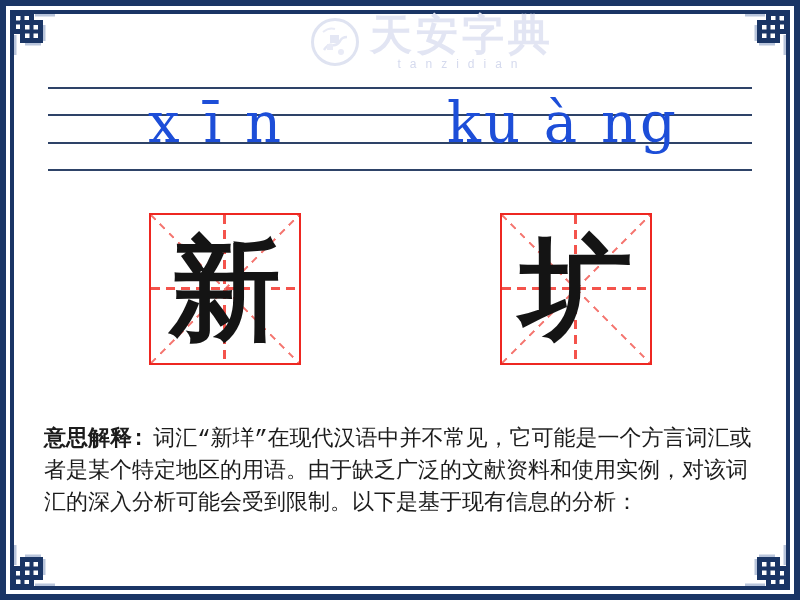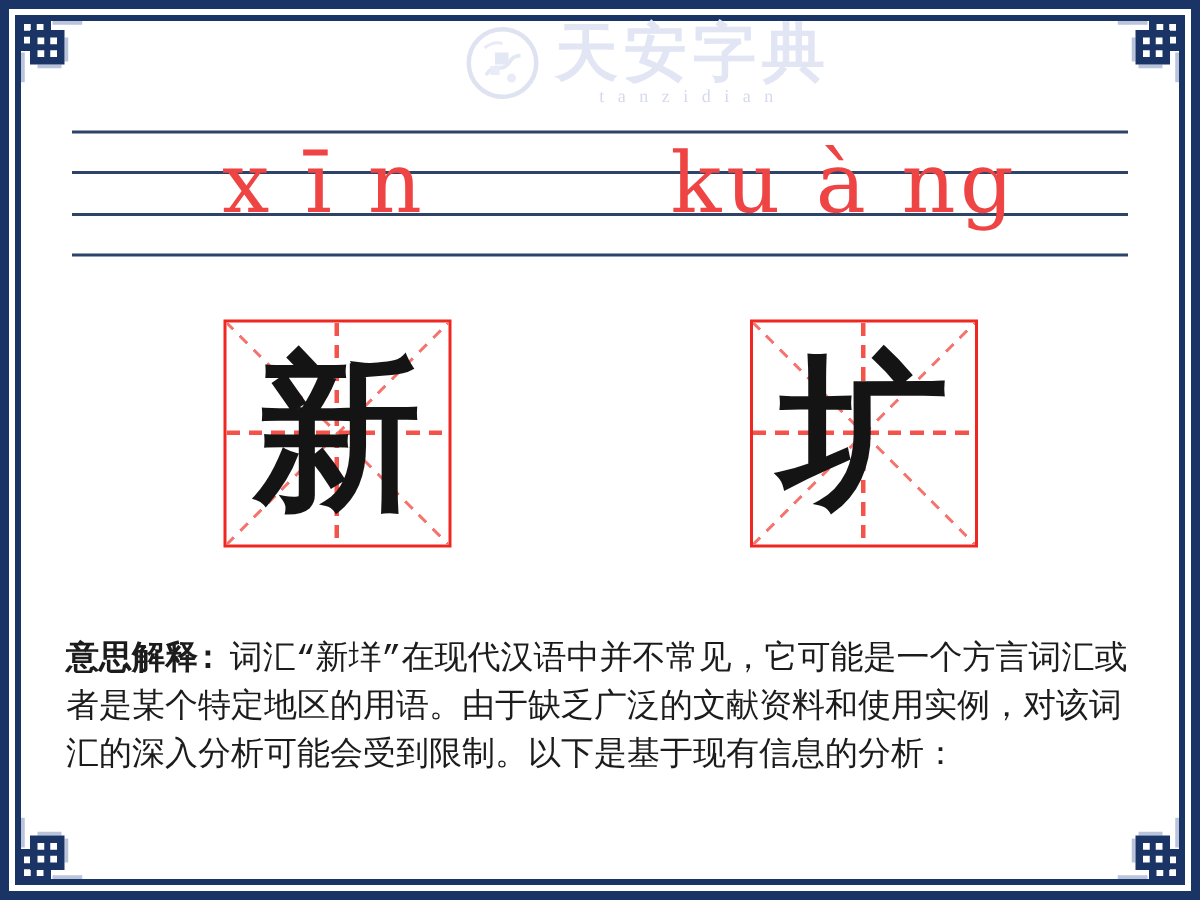--- a/index.html
+++ b/index.html
@@ -26,30 +26,30 @@
     display:flex;align-items:center;justify-content:center;gap:10px;padding-left:32px;
   }
   .logo-icon{width:50px;height:50px;flex:0 0 auto;}
   .logo-texts{display:flex;flex-direction:column;align-items:center;line-height:1;}
   .logo-title{
     font-size:42px;font-weight:700;color:#e2e5f3;letter-spacing:4px;
     font-family:"DejaVu Serif","Liberation Serif",serif;
   }
   .logo-sub{
     margin-top:2px;font-size:12px;color:#d5daee;letter-spacing:9px;
-    font-family:Liberation Serif, serif;
+    font-family:Liberation Sans, sans-serif;
   }
   
   .py-line{position:absolute;left:48px;width:704px;height:2px;background:#2e4368;}
   .py-line.l1{top:87px;}
   .py-line.l2{top:114px;}
   .py-line.l3{top:142px;}
   .py-line.l4{top:169px;}
   .py{
-    position:absolute;top:95px;font-size:56px;line-height:56px;color:#ef4444;
+    position:absolute;top:95px;font-size:56px;line-height:56px;color:#1d4ed8;
     letter-spacing:3px;font-family:"DejaVu Serif","Liberation Serif",serif;
   }
   .py.first{left:148px;}
   .py.second{left:447px;}
   
   .charbox{
     position:absolute;top:213px;width:148px;height:148px;
     border:2px solid #ee2721;box-sizing:content-box;overflow:hidden;background:#fff;
   }
   .charbox.first{left:149px;}

